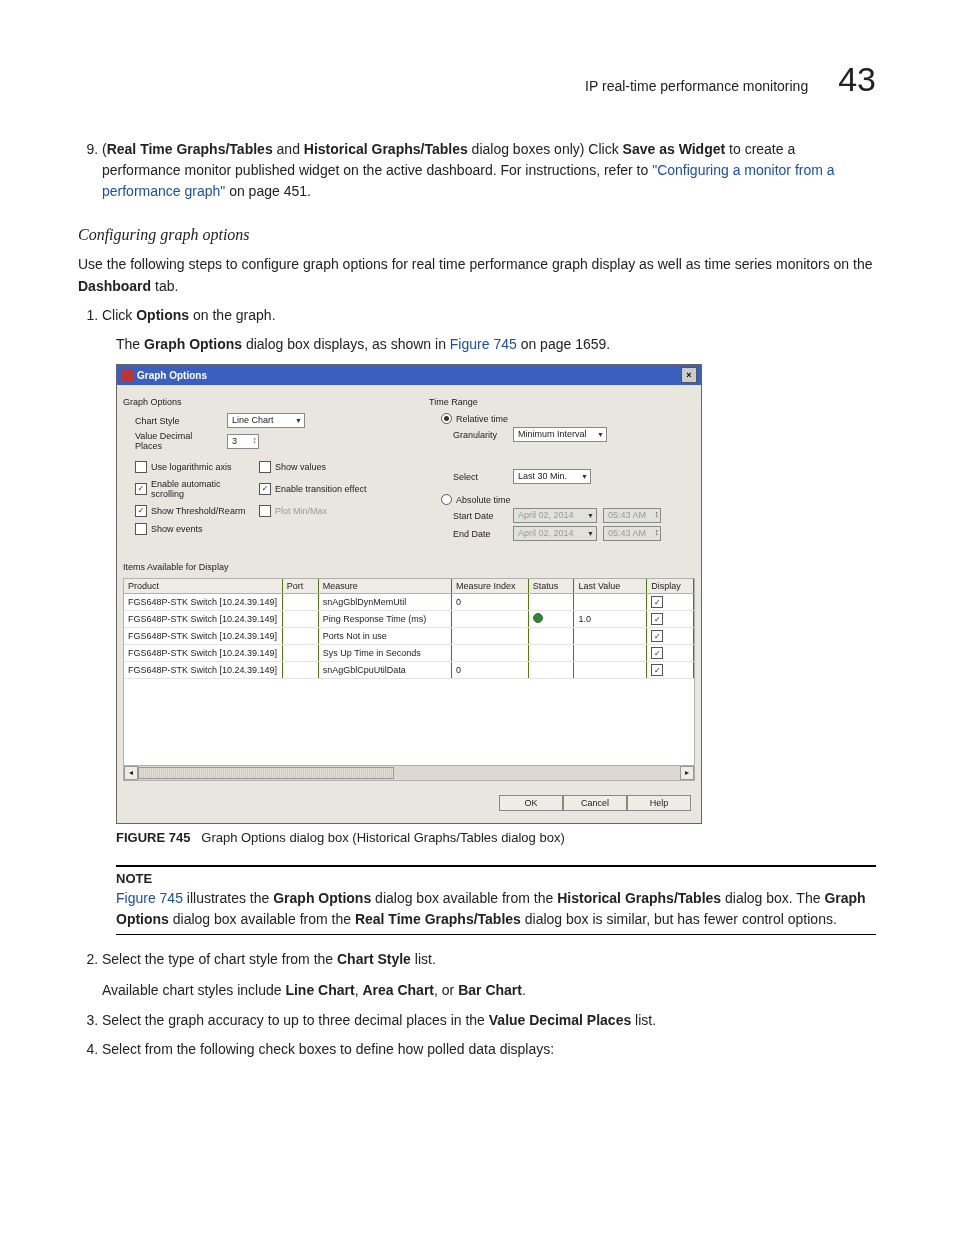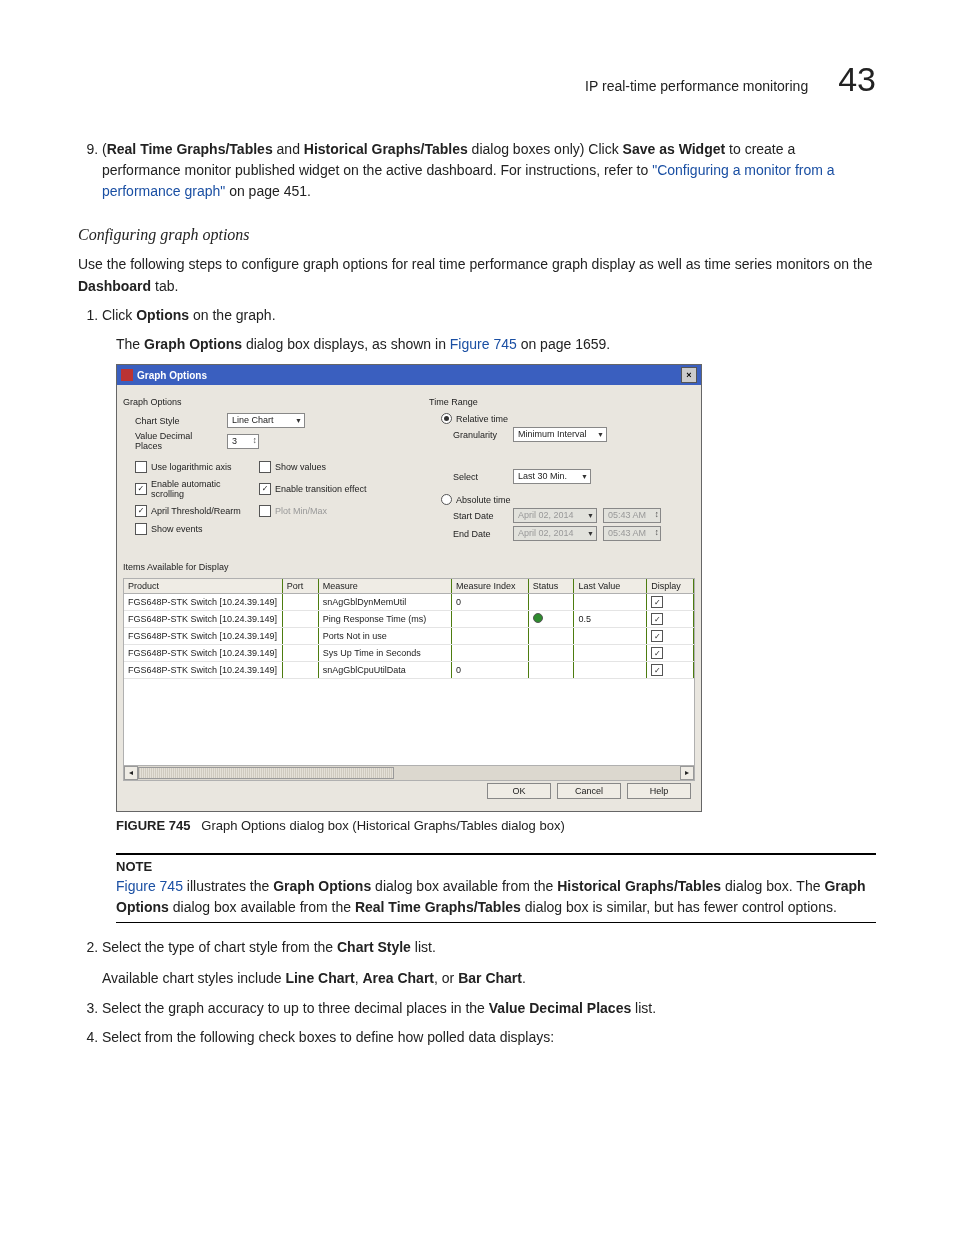--- a/index.html
+++ b/index.html
@@ -248,22 +248,21 @@
   .hscroll .thumb {
     position: absolute;
     left: 14px; right: 300px;
     top: 1px; bottom: 1px;
     background: repeating-linear-gradient(90deg,#cfcabf 0,#cfcabf 1px,#e4e0d7 1px,#e4e0d7 2px);
     border: 1px solid #999;
   }
   .btn-row {
     display: flex;
     justify-content: flex-end;
-    gap: 6px;
-    padding: 2px 4px 6px;
+    padding: 14px 4px 6px;
   }
   .btn {
     font-size: 9px;
     padding: 2px 14px;
     background: #efece5;
     border: 1px solid #888;
     min-width: 34px;
     text-align: center;
   }
 
@@ -379,21 +378,21 @@
                 <div class="cb-row">
                     <span class="cb checked"></span>
                     <span>Enable automatic scrolling</span>
                   </div>
                 <div class="cb-row">
                     <span class="cb checked"></span>
                     <span>Enable transition effect</span>
                   </div>
                 <div class="cb-row">
                     <span class="cb checked"></span>
-                    <span>April Threshold/Rearm</span>
+                    <span>Show Threshold/Rearm</span>
                   </div>
                 <div class="cb-row">
                     <span class="cb"></span>
                     <span class="disabled-txt">Plot Min/Max</span>
                   </div>
                 <div class="cb-row">
                     <span class="cb"></span>
                     <span>Show events</span>
                   </div>
               </div>
@@ -459,21 +458,21 @@
                   <td></td>
                   <td></td>
                   <td><span class="cell-chk c"></span></td>
                 </tr>
                 <tr>
                   <td>FGS648P-STK Switch [10.24.39.149]</td>
                   <td></td>
                   <td>Ping Response Time (ms)</td>
                   <td></td>
                   <td><span class="status-dot"></span></td>
-                  <td>0.5</td>
+                  <td>1.0</td>
                   <td><span class="cell-chk c"></span></td>
                 </tr>
                 <tr>
                   <td>FGS648P-STK Switch [10.24.39.149]</td>
                   <td></td>
                   <td>Ports Not in use</td>
                   <td></td>
                   <td></td>
                   <td></td>
                   <td><span class="cell-chk c"></span></td>

